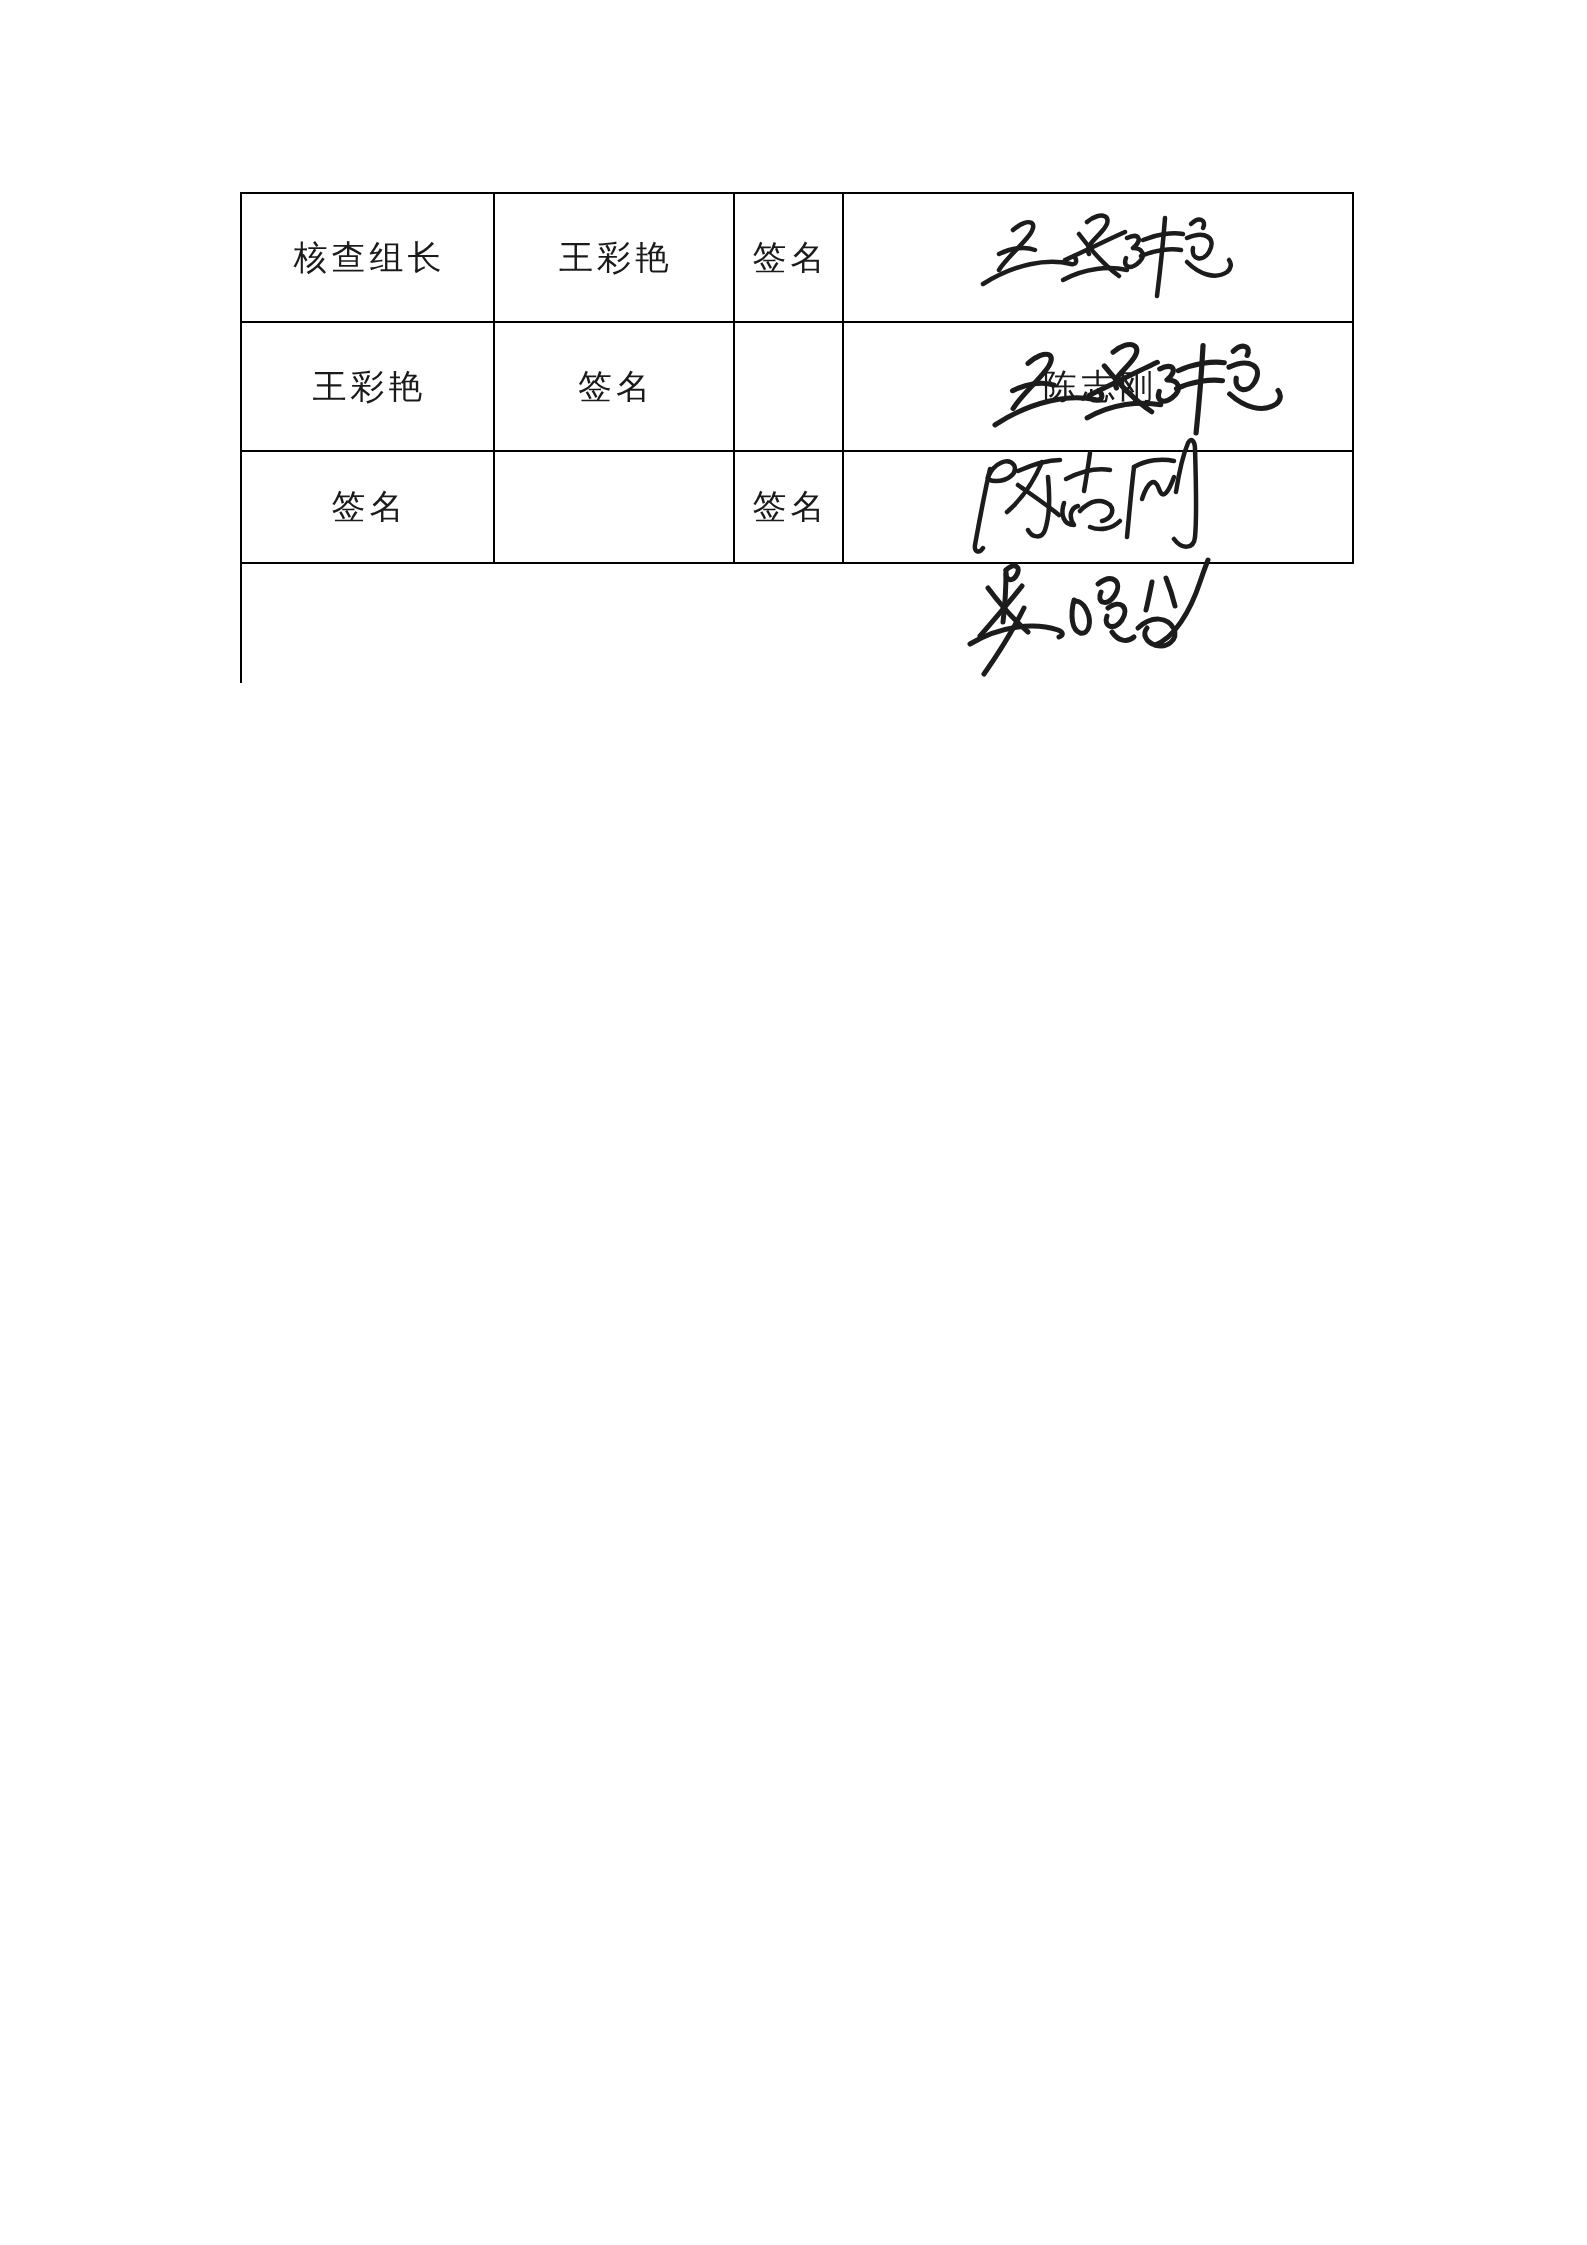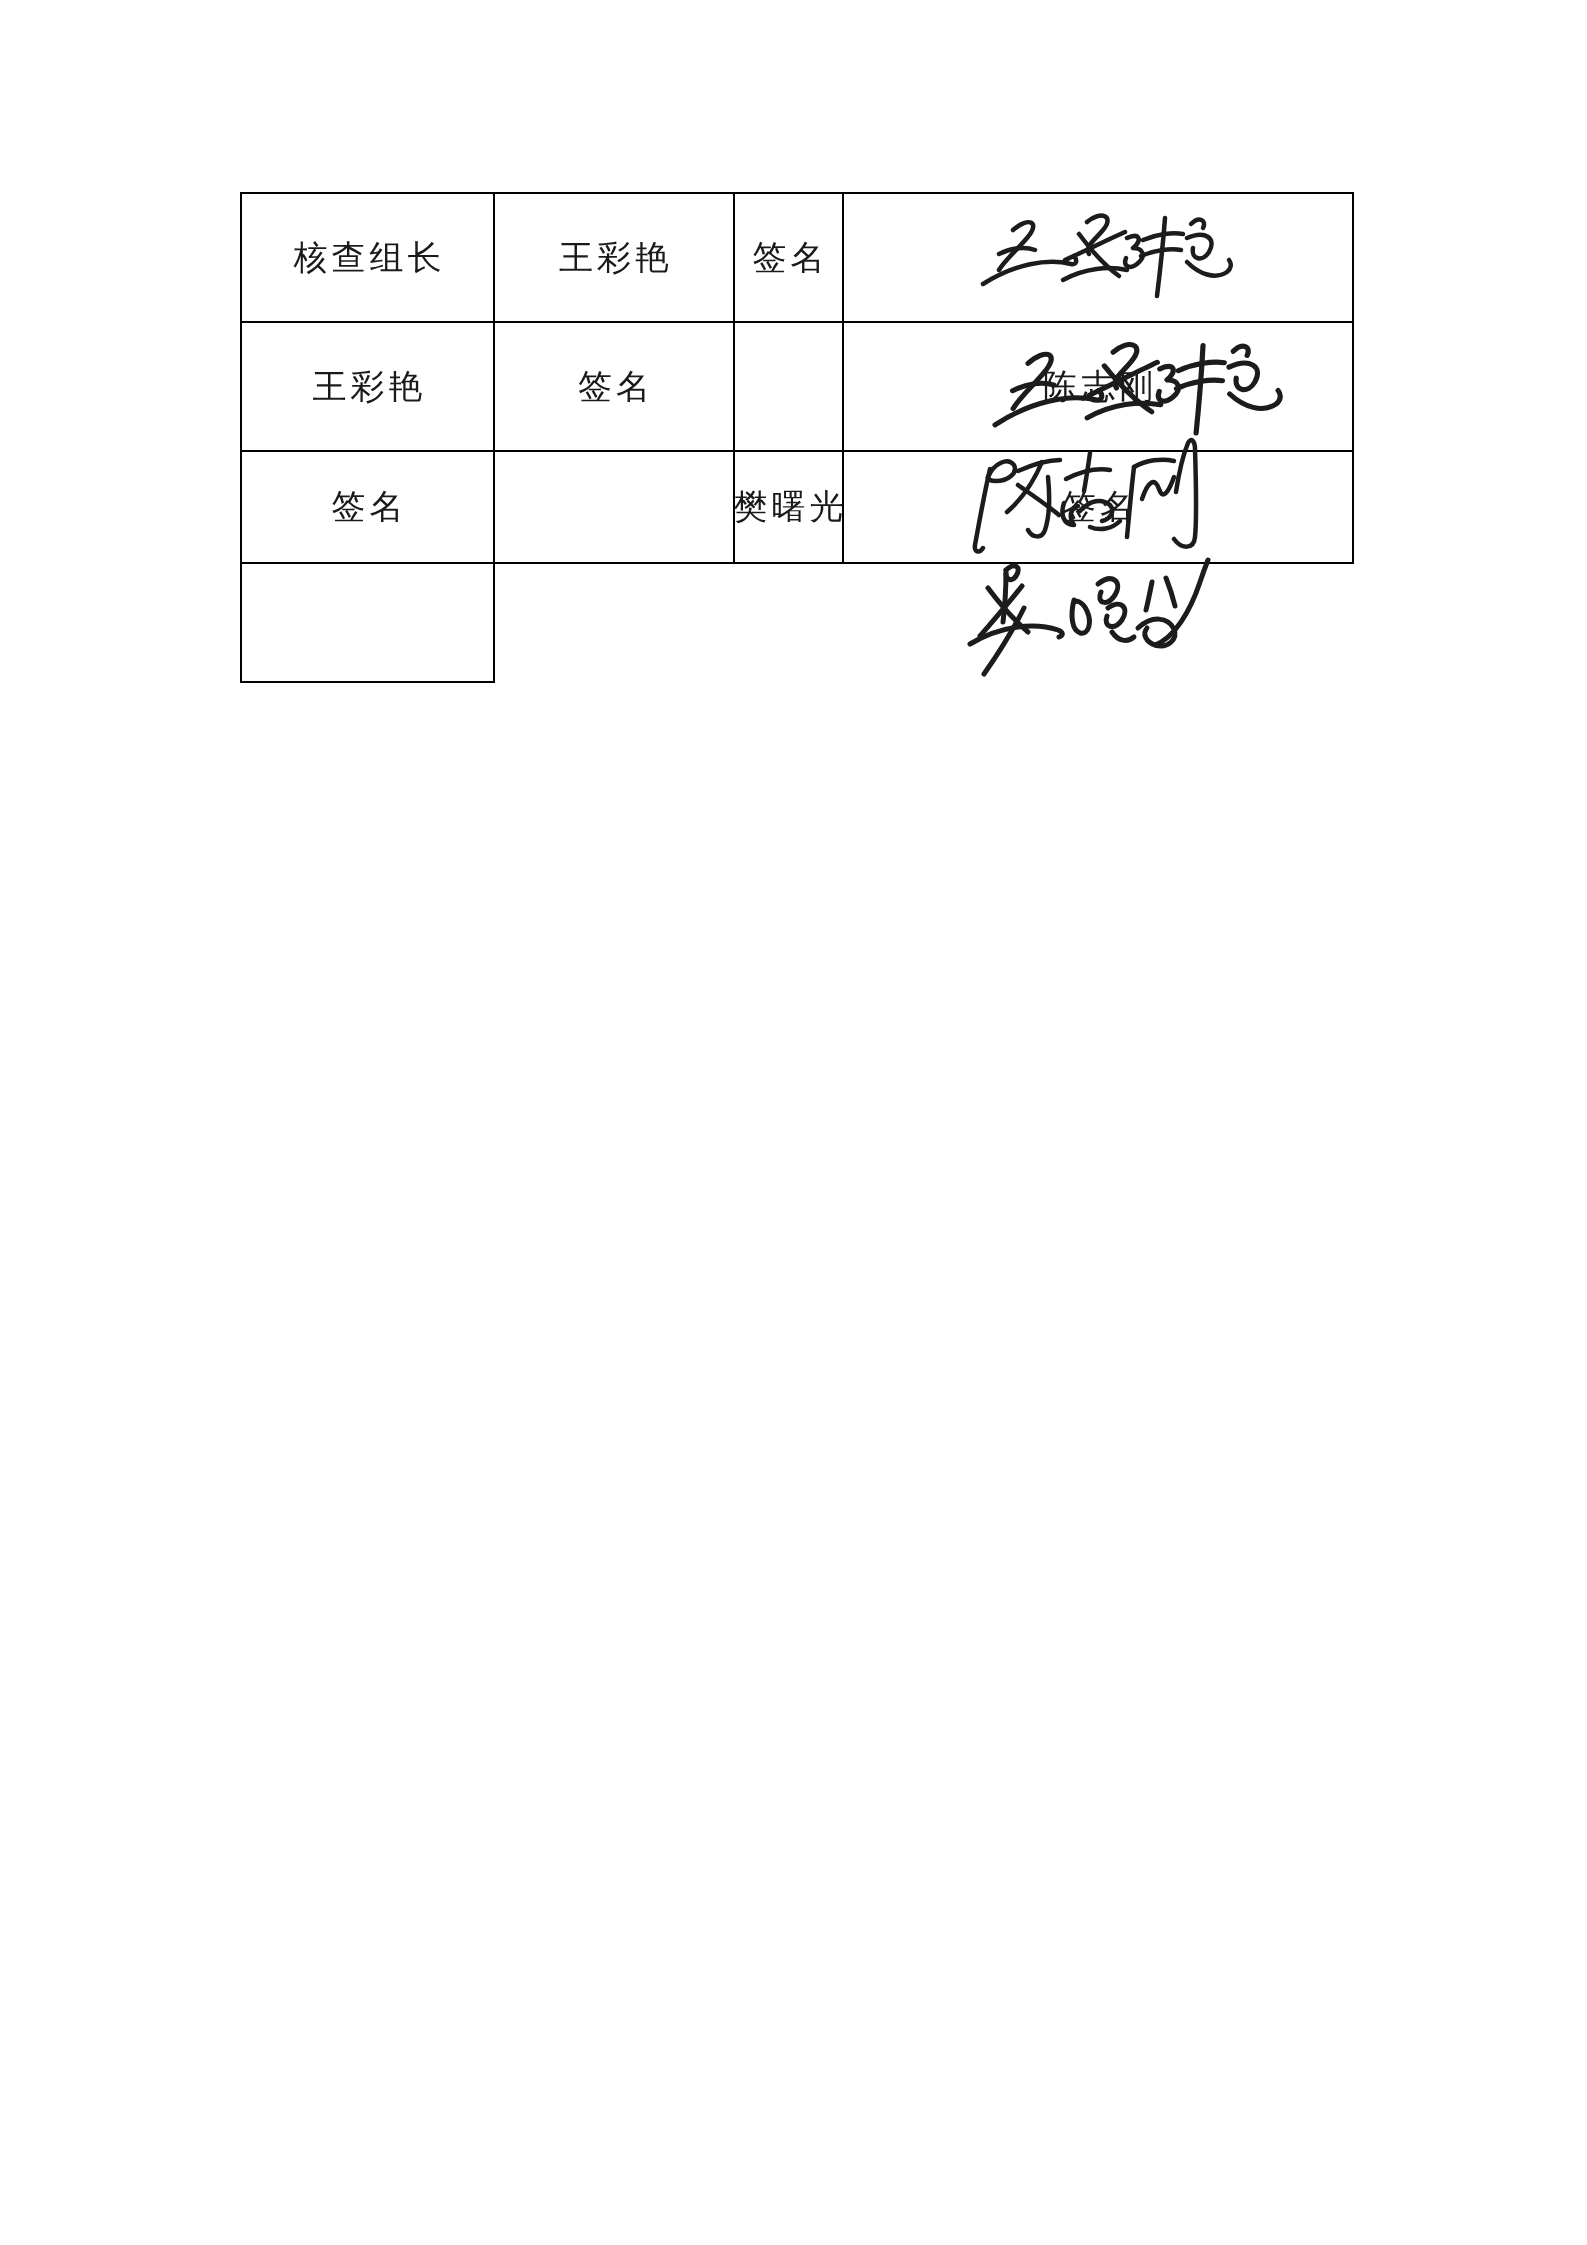--- a/index.html
+++ b/index.html
@@ -54,21 +54,20 @@
     <div class="cell"></div>
 
     <div class="cell">王彩艳</div>
     <div class="cell">签名</div>
     <div class="cell"></div>
 
     <div class="cell">陈志刚</div>
     <div class="cell">签名</div>
     <div class="cell"></div>
 
-    <div class="cell">樊曙光</div>
     <div class="cell">签名</div>
     <div class="cell"></div>
   </div>
 
   <div class="sig-layer">
 
     <div class="signature" style="left:975px; top:208px; width:260px; height:100px;">
       <svg width="260" height="100" viewBox="0 0 260 100" fill="none" stroke="#1c1c1c" stroke-width="4.5" stroke-linecap="round" stroke-linejoin="round">
         <path d="M38,22 C54,8 66,14 52,30 C42,42 30,52 24,62"></path>
         <path d="M24,46 C36,40 50,38 60,42"></path>

